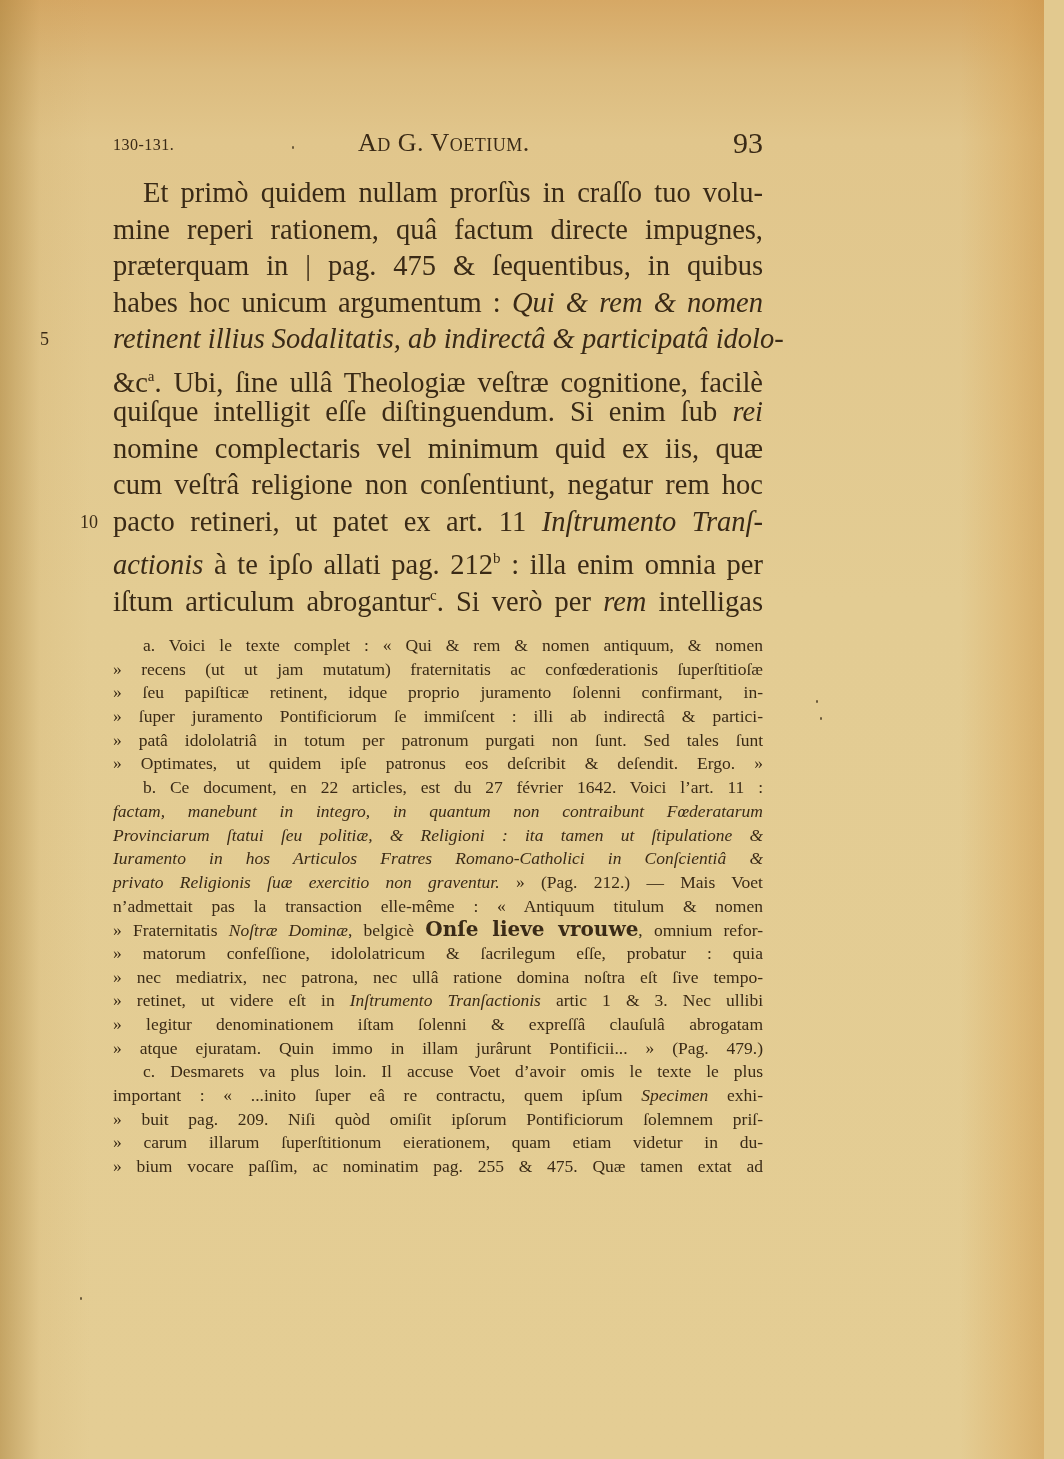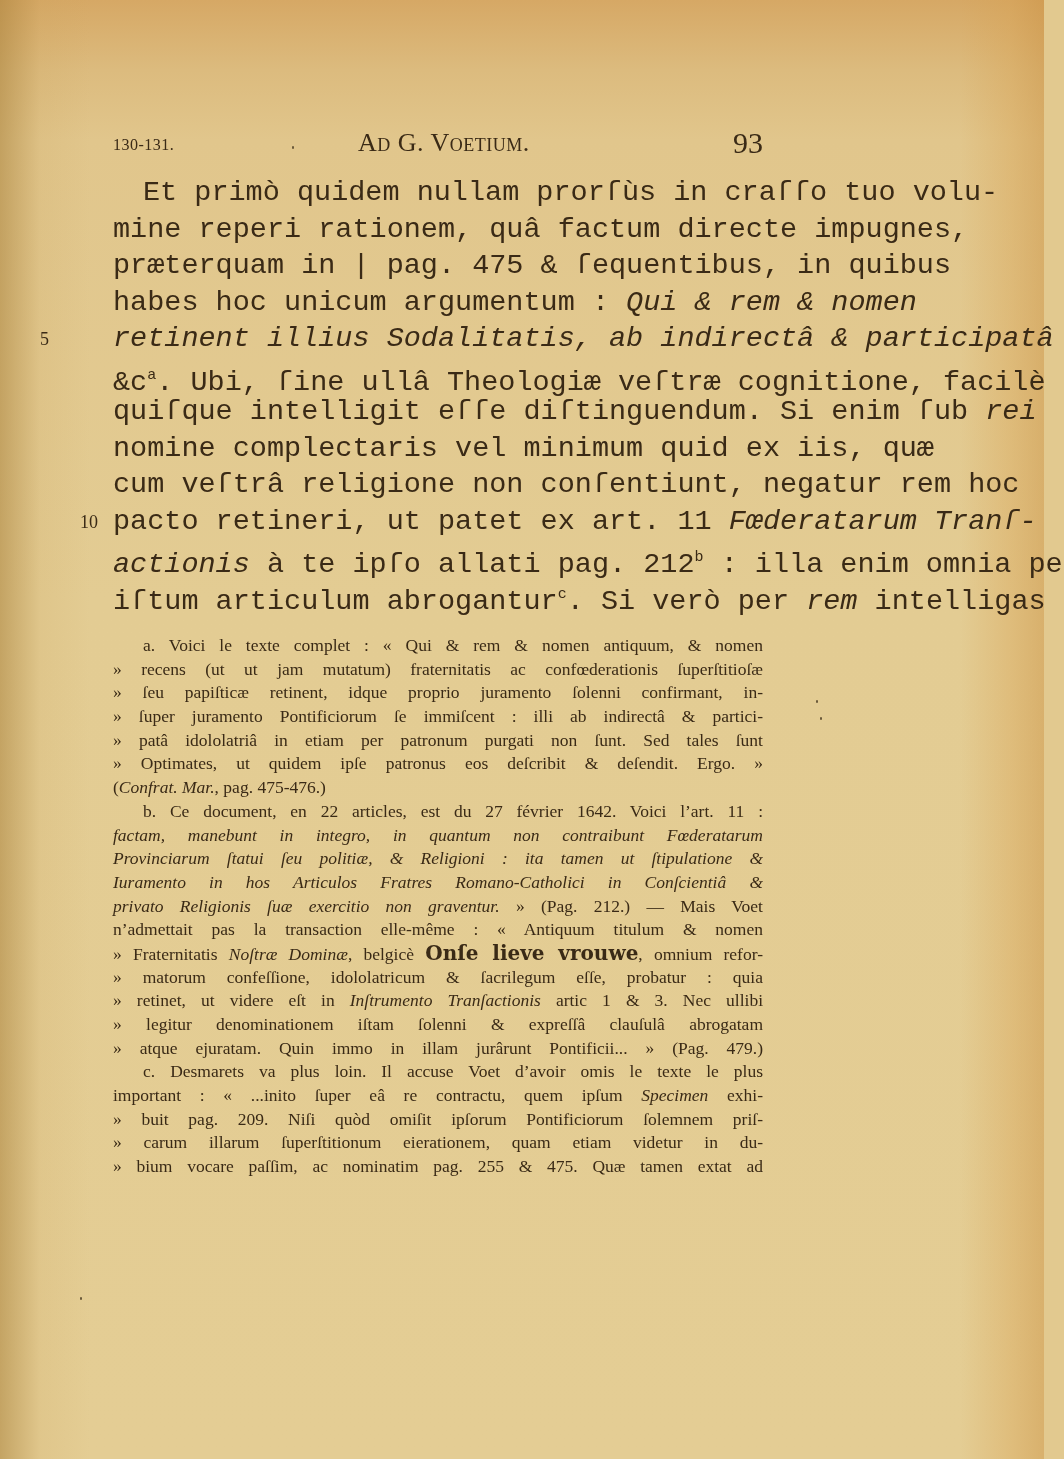--- a/index.html
+++ b/index.html
@@ -19,21 +19,21 @@
     position: absolute; top: 128px; left: 113px; width: 650px; height: 40px;
   }
   .rh-left { position: absolute; left: 0; top: 8px; font-size: 16px; letter-spacing: 0.5px; }
   .rh-center { position: absolute; left: 245px; top: 0; font-size: 26px; font-variant: small-caps; letter-spacing: 0.5px; }
   .rh-right { position: absolute; right: 0; top: -2px; font-size: 30px; }
 
   .body-text {
     position: absolute; left: 113px; top: 175px; width: 650px;
     font-size: 28.5px; line-height: 36.5px;
   }
-  .line { display: block; height: 36.5px; white-space: nowrap; text-align: justify; text-align-last: justify; font-family: Liberation Mono, monospace; }
+  .line { display: block; height: 36.5px; white-space: nowrap; text-align: justify; text-align-last: justify; }
   .line.last { text-align-last: justify; }
   .line.indent { padding-left: 30px; }
   i { font-style: italic; }
   .lnum { position: absolute; font-size: 18px; left: -73px; }
 
   .notes {
     position: absolute; left: 113px; top: 634px; width: 650px;
     font-size: 17.5px; line-height: 23.7px;
     font-family: "Liberation Serif", "DejaVu Serif", serif;
   }
@@ -60,43 +60,43 @@
 
     <span class="line indent"><span>Et primò quidem nullam prorſùs in craſſo tuo volu-</span></span>
     <span class="line"><span>mine reperi rationem, quâ factum directe impugnes,</span></span>
     <span class="line"><span>præterquam in | pag. 475 &amp; ſequentibus, in quibus</span></span>
     <span class="line"><span>habes hoc unicum argumentum : </span><i>Qui &amp; rem &amp; nomen</i></span>
     <span class="line"><i>retinent illius Sodalitatis, ab indirectâ &amp; participatâ idolo-</i></span>
     <span class="line"><span>&amp;c</span><sup style="font-size:15px">a</sup><span>. Ubi, ſine ullâ Theologiæ veſtræ cognitione, facilè</span></span>
     <span class="line"><span>quiſque intelligit eſſe diſtinguendum. Si enim ſub </span><i>rei</i></span>
     <span class="line"><span>nomine complectaris vel minimum quid ex iis, quæ</span></span>
     <span class="line"><span>cum veſtrâ religione non conſentiunt, negatur rem hoc</span></span>
-    <span class="line"><span>pacto retineri, ut patet ex art. 11 </span><i>Fœderatarum Tranſ-</i></span>
+    <span class="line"><span>pacto retineri, ut patet ex art. 11 </span><i>Inſtrumento Tranſ-</i></span>
     <span class="line"><i>actionis</i><span> à te ipſo allati pag. 212</span><sup style="font-size:15px">b</sup><span> : illa enim omnia per</span></span>
     <span class="line last"><span>iſtum articulum abrogantur</span><sup style="font-size:15px">c</sup><span>. Si verò per </span><i>rem</i><span> intelligas</span></span>
   </div>
 
   <div class="notes">
 
     <span class="nline indent">a. Voici le texte complet : « Qui &amp; rem &amp; nomen  antiquum, &amp; nomen</span>
     <span class="nline">» recens (ut ut jam mutatum) fraternitatis ac confœderationis ſuperſtitioſæ</span>
     <span class="nline">» ſeu papiſticæ retinent, idque proprio juramento ſolenni confirmant, in-</span>
     <span class="nline">» ſuper juramento Pontificiorum ſe immiſcent : illi ab indirectâ &amp; partici-</span>
-    <span class="nline">» patâ idololatriâ in etiam per patronum purgati non ſunt. Sed tales ſunt</span>
+    <span class="nline">» patâ idololatriâ in totum per patronum purgati non ſunt. Sed tales ſunt</span>
     <span class="nline">» Optimates, ut quidem ipſe patronus eos deſcribit &amp; deſendit. Ergo. »</span>
-    <span class="nline short"><span>(</span><i>Confrat. Mar.</i><span>, pag. 475-476.)</span></span>
 
     <span class="nline indent">b. Ce document, en 22 articles, est du 27 février 1642. Voici l’art. 11 :</span>
     <span class="nline"><i>factam, manebunt in integro, in quantum non contraibunt Fœderatarum</i></span>
     <span class="nline"><i>Provinciarum ſtatui ſeu politiæ, &amp; Religioni : ita tamen ut ſtipulatione &amp;</i></span>
     <span class="nline"><i>Iuramento in hos Articulos Fratres Romano-Catholici in Conſcientiâ &amp;</i></span>
     <span class="nline"><i>privato Religionis ſuæ exercitio non graventur.</i><span> » (Pag. 212.) — Mais Voet</span></span>
     <span class="nline">n’admettait pas la transaction elle-même : « Antiquum titulum &amp; nomen</span>
     <span class="nline"><span>» Fraternitatis </span><i>Noſtræ Dominæ</i><span>, belgicè </span><span class="gothic">Onſe lieve vrouwe</span><span>, omnium refor-</span></span>
     <span class="nline">» matorum confeſſione, idololatricum &amp; ſacrilegum eſſe, probatur : quia</span>
+    <span class="nline">» nec mediatrix, nec patrona, nec ullâ ratione domina noſtra eſt ſive tempo-</span>
     <span class="nline"><span>» retinet, ut videre eſt in </span><i>Inſtrumento Tranſactionis</i><span> artic  1 &amp; 3. Nec ullibi</span></span>
     <span class="nline">» legitur denominationem iſtam ſolenni &amp; expreſſâ clauſulâ abrogatam</span>
     <span class="nline">» atque ejuratam. Quin immo in illam jurârunt Pontificii... » (Pag. 479.)</span>
 
     <span class="nline indent">c. Desmarets va plus loin. Il accuse Voet d’avoir omis le texte le plus</span>
     <span class="nline"><span>important : « ...inito ſuper eâ re contractu, quem ipſum </span><i>Specimen</i><span> exhi-</span></span>
     <span class="nline">» buit pag. 209. Niſi quòd omiſit ipſorum Pontificiorum ſolemnem priſ-</span>
     <span class="nline">» carum illarum ſuperſtitionum eierationem, quam etiam videtur in du-</span>
     <span class="nline">» bium vocare paſſim, ac nominatim pag. 255 &amp; 475. Quæ tamen extat ad</span>
   </div>

